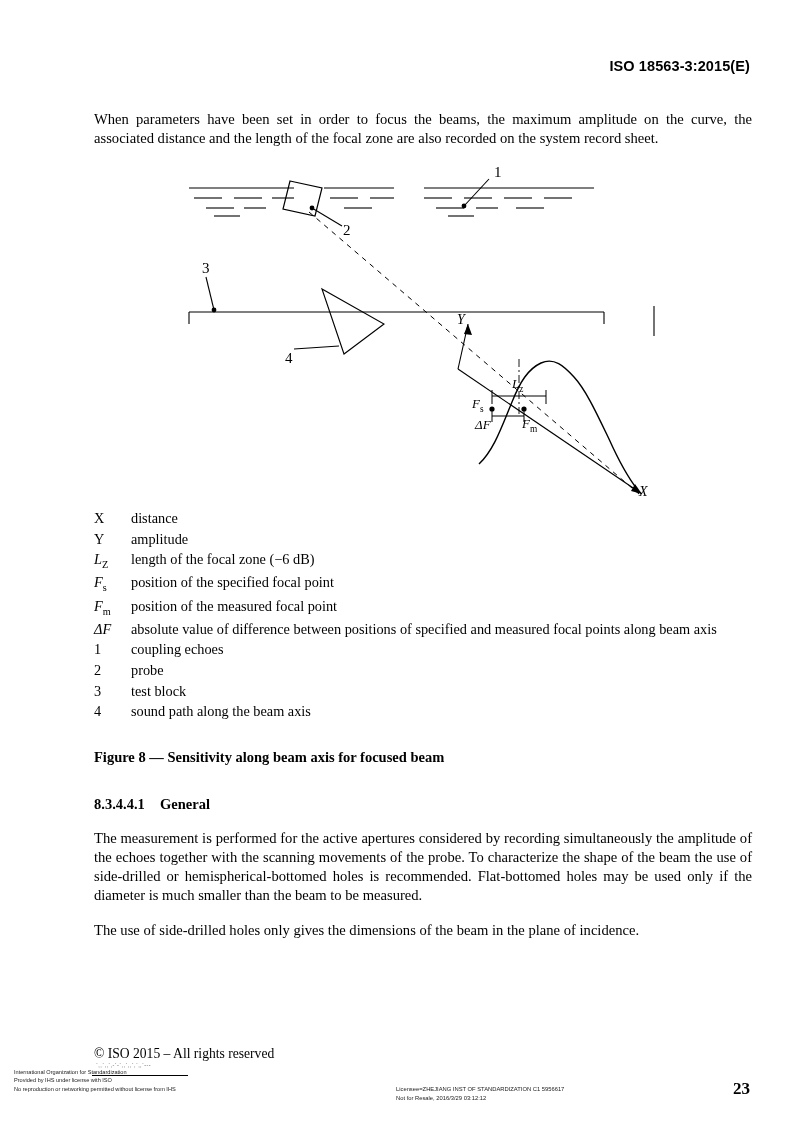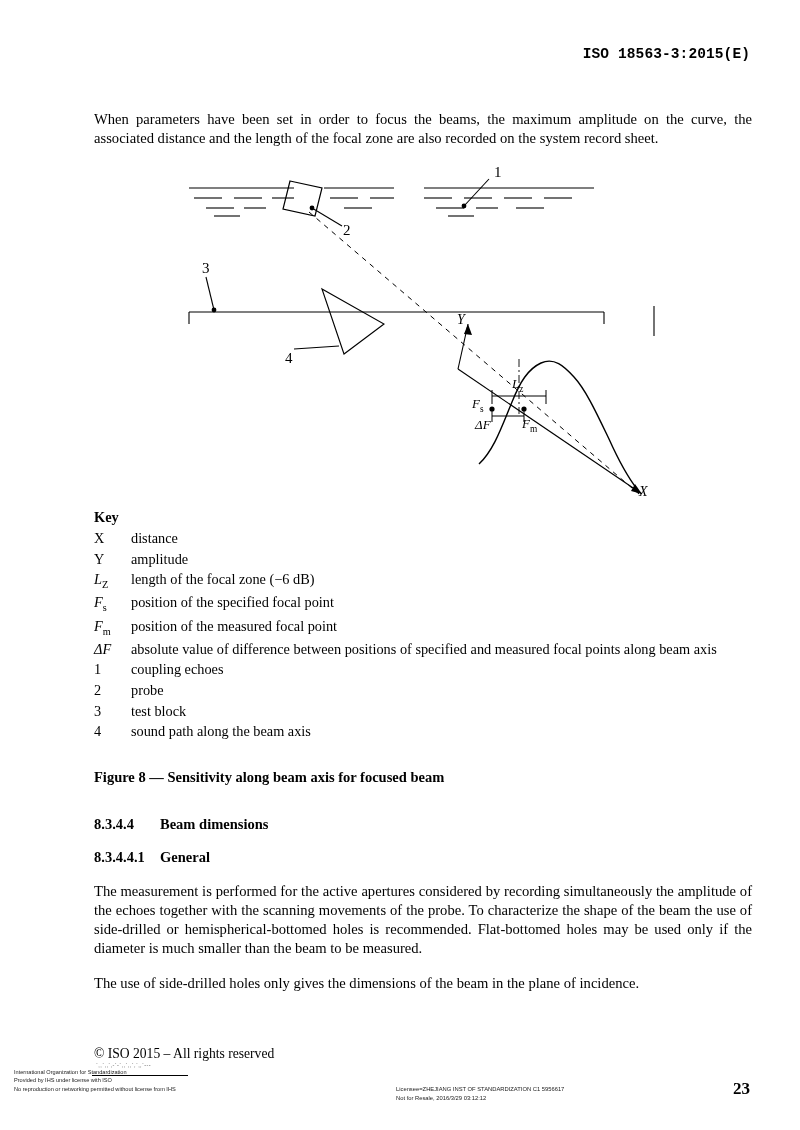--- a/index.html
+++ b/index.html
@@ -16,23 +16,23 @@
     overflow: hidden;
   }
   .page {
     position: absolute;
     inset: 0;
     width: 800px;
     height: 1130px;
   }
   .header-std {
     position: absolute;
-    top: 46px;
+    top: 58px;
     right: 50px;
-    font-family: Liberation Mono, monospace;
+    font-family: Liberation Sans, sans-serif;
     font-weight: bold;
     font-size: 14.5px;
     letter-spacing: 0.1px;
     margin-left: 20px;
   }
   .content {
     position: absolute;
     left: 94px;
     top: 110px;
     width: 658px;
@@ -234,21 +234,20 @@
       <div style="position:absolute; left:108px; top:96px; font-size:15px;">3</div>
       <div style="position:absolute; left:191px; top:186px; font-size:15px;">4</div>
       <div style="position:absolute; left:363px; top:148px; font-size:14px; font-style:italic;">Y</div>
       <div style="position:absolute; left:545px; top:320px; font-size:14px; font-style:italic;">X</div>
       <div style="position:absolute; left:418px; top:212px; font-size:13px; font-style:italic;"><span>L</span><span class="sub">z</span></div>
       <div style="position:absolute; left:378px; top:232px; font-size:13px; font-style:italic;"><span>F</span><span class="sub">s</span></div>
       <div style="position:absolute; left:428px; top:252px; font-size:13px; font-style:italic;"><span>F</span><span class="sub">m</span></div>
       <div style="position:absolute; left:381px; top:253px; font-size:13px; font-style:italic;">ΔF</div>
     </div>
 
-    <div class="key-title">Key</div>
 
     <table class="key">
       <tbody>
         <tr>
           <td class="key-sym"><span>X</span></td>
           <td>distance</td>
         </tr>
         <tr>
           <td class="key-sym"><span>Y</span></td>
           <td>amplitude</td>
@@ -283,21 +282,20 @@
         </tr>
         <tr>
           <td class="key-sym"><span>4</span></td>
           <td>sound path along the beam axis</td>
         </tr>
       </tbody>
     </table>
 
     <div class="fig-caption">Figure 8 — Sensitivity along beam axis for focused beam</div>
 
-    <h3 class="clause"><span class="num">8.3.4.4</span><span>Beam dimensions</span></h3>
 
     <h3 class="clause"><span class="num">8.3.4.4.1</span><span>General</span></h3>
 
     <p class="body-text">The measurement is performed for the active apertures considered by recording simultaneously the amplitude of the echoes together with the scanning movements of the probe. To characterize the shape of the beam the use of side-drilled or hemispherical-bottomed holes is recommended. Flat-bottomed holes may be used only if the diameter is much smaller than the beam to be measured.</p>
 
     <p class="body-text">The use of side-drilled holes only gives the dimensions of the beam in the plane of incidence.</p>
 
 
   </div>
 

